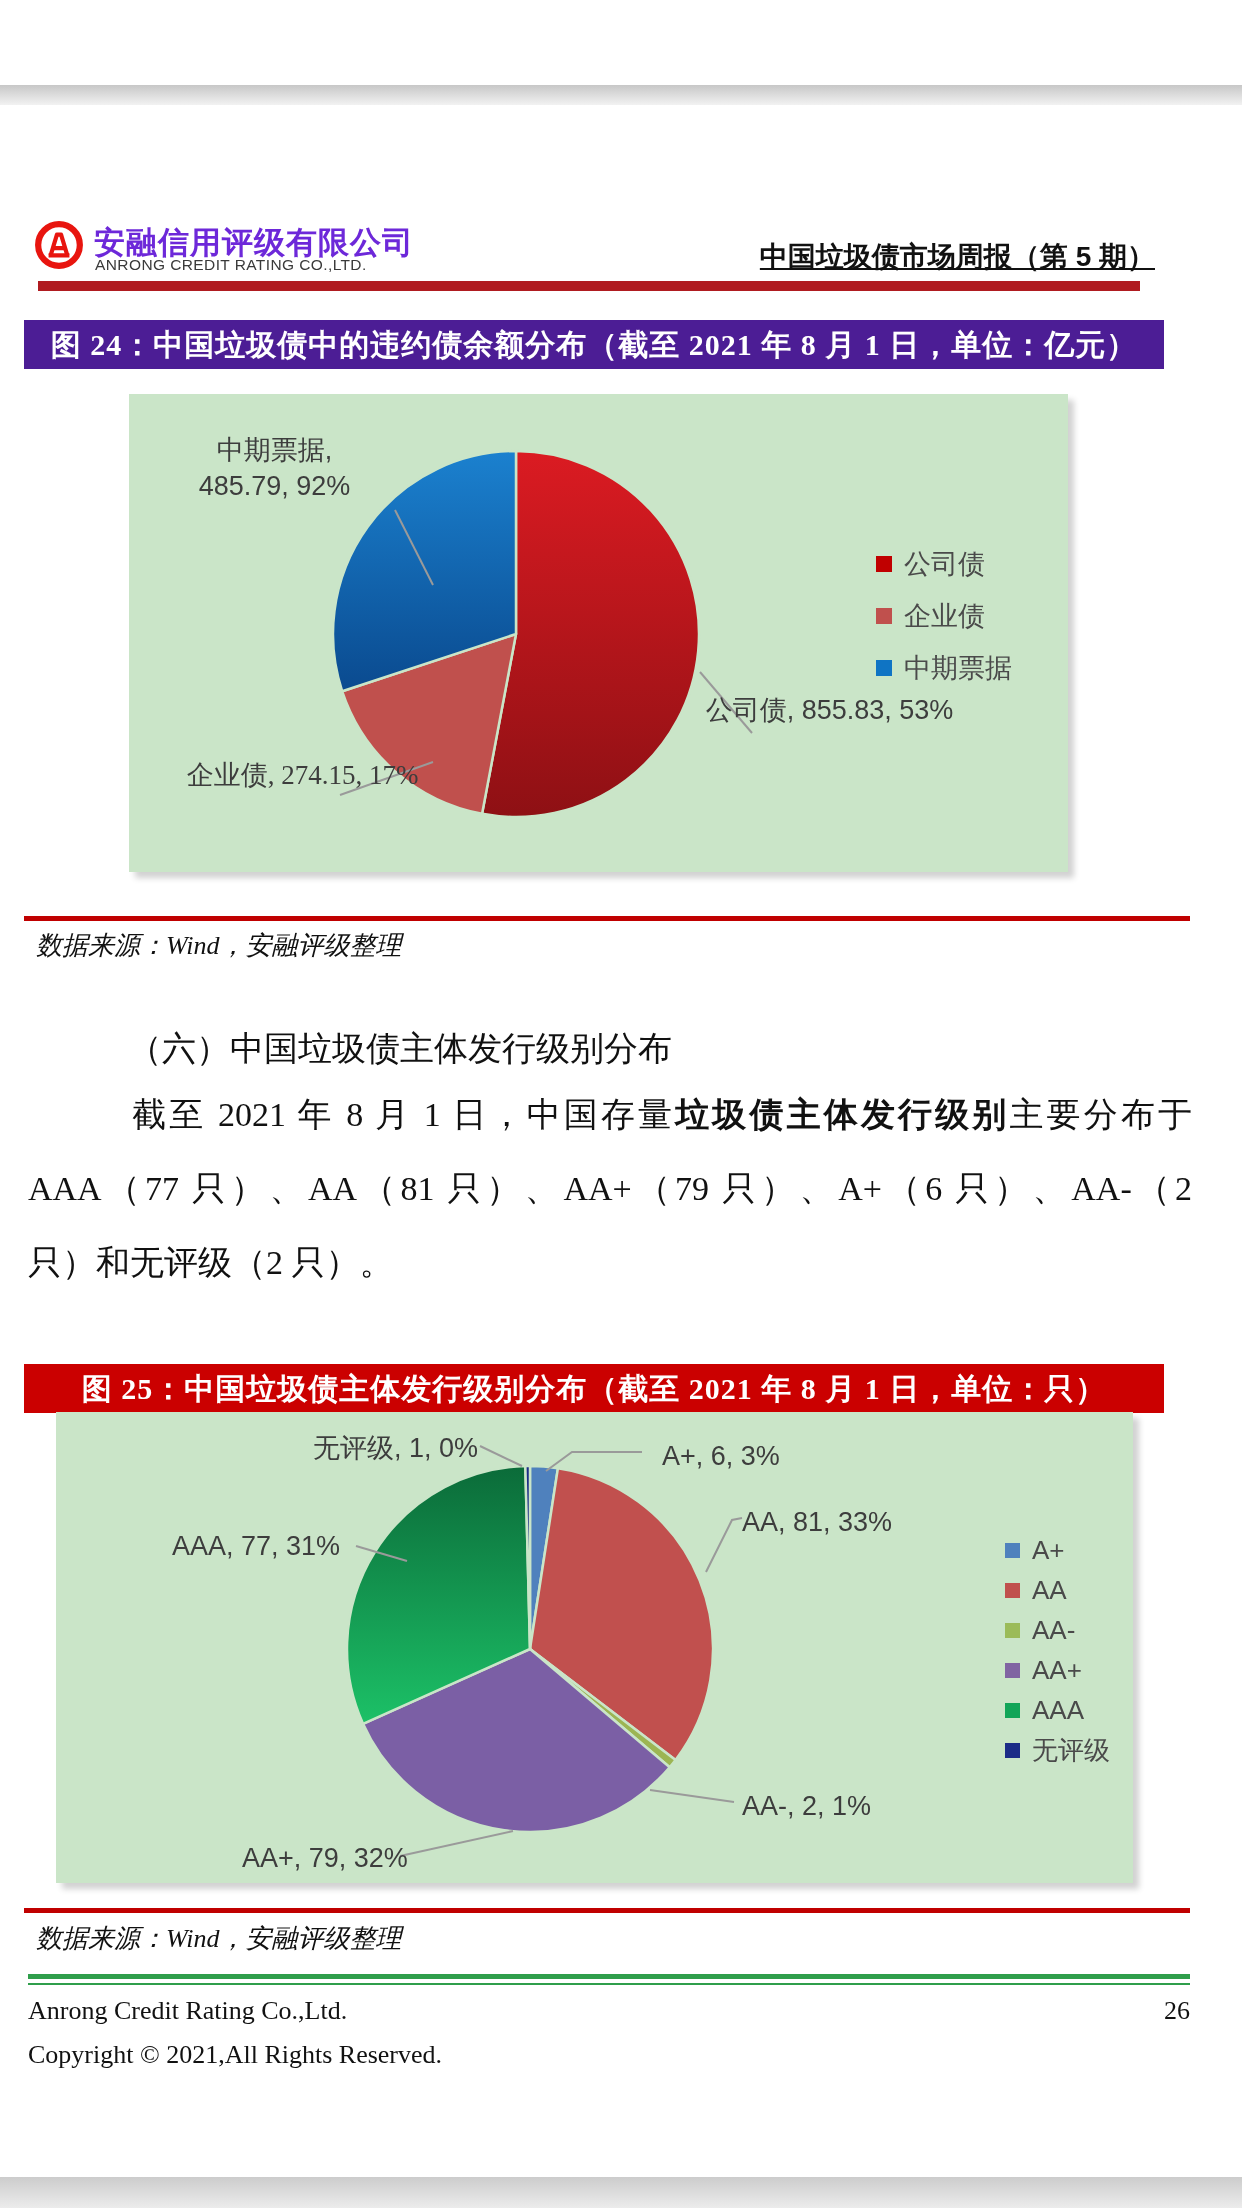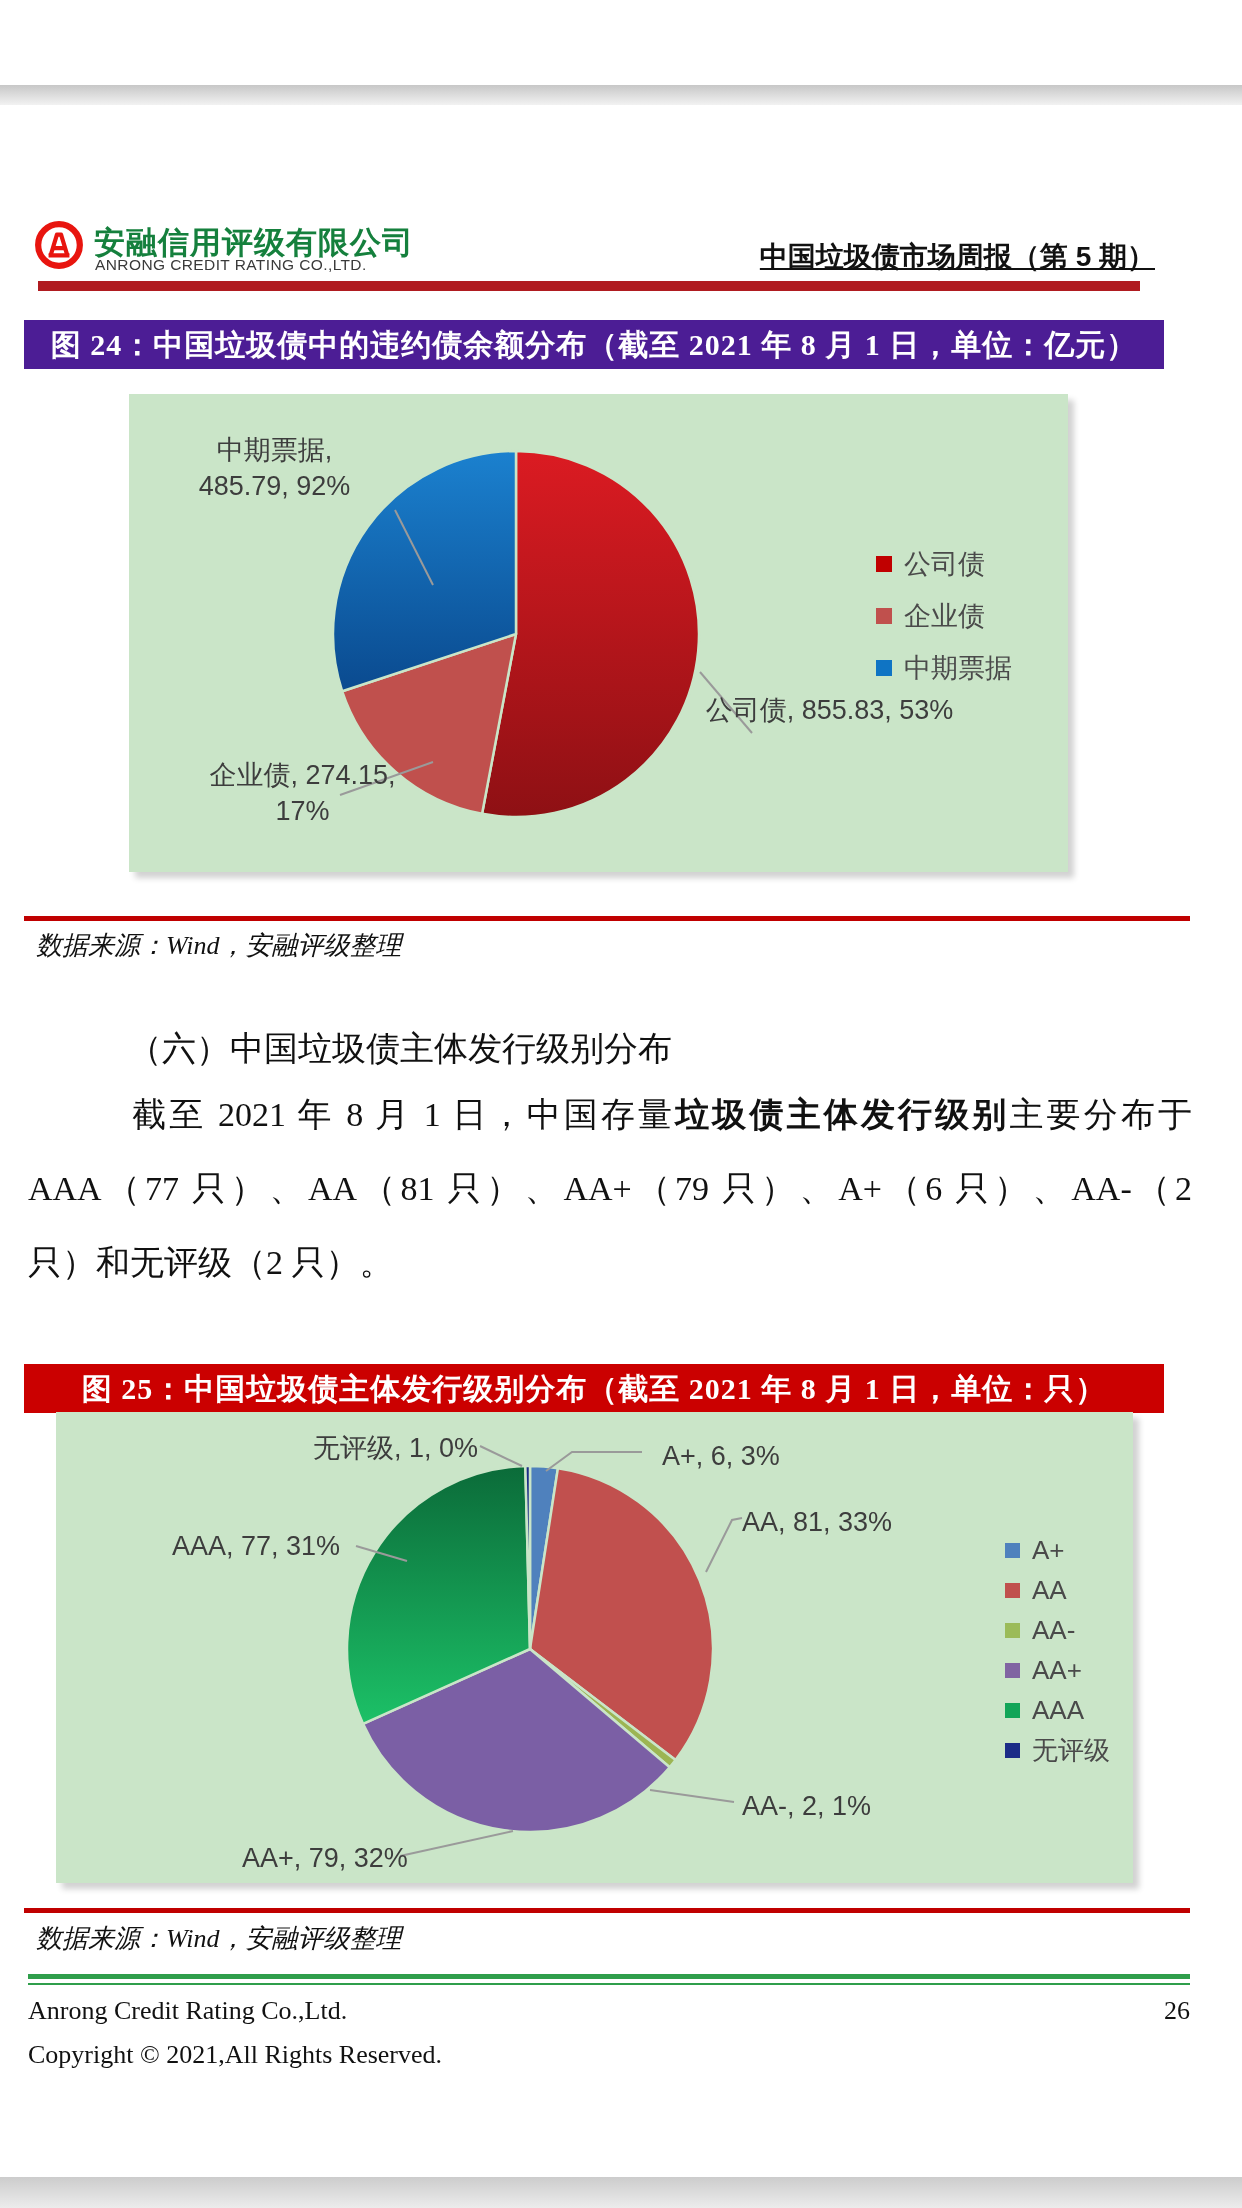--- a/index.html
+++ b/index.html
@@ -5,21 +5,21 @@
   html,body{margin:0;padding:0;background:#fff;}
   #page{position:relative;width:1242px;height:2208px;background:#ffffff;overflow:hidden;
         font-family:"Liberation Serif","DejaVu Serif",serif;}
   .abs{position:absolute;}
   .strip{left:0;width:1242px;}
   #strip-top{top:85px;height:20px;background:linear-gradient(#c7c7c7,#f2f2f2);}
   #strip-bottom{top:2177px;height:31px;background:linear-gradient(#cccccc,#ececec);}
   
   #logo{left:34px;top:220px;width:50px;height:50px;}
   #company-cn{left:94px;top:222px;font-family:"Liberation Sans","DejaVu Sans",sans-serif;
-              font-weight:700;font-size:31px;color:#15803d;letter-spacing:1px;}
+              font-weight:700;font-size:31px;color:#6d28d9;letter-spacing:1px;}
   #company-en{left:95px;top:256px;font-family:"Liberation Sans","DejaVu Sans",sans-serif;
               font-size:15.5px;color:#3a3a3a;letter-spacing:0.4px;}
   #report-title{left:600px;top:238px;width:555px;text-align:right;
               font-family:"Liberation Sans","DejaVu Sans",sans-serif;
               font-weight:600;font-size:28px;color:#111;text-decoration:underline;}
   #header-rule{left:38px;top:281px;width:1102px;height:10px;}
   
   .banner{left:24px;width:1140px;height:49px;color:#fff;font-weight:700;font-size:30px;
           text-align:center;line-height:50px;letter-spacing:1px;}
   #banner1{top:320px;}
@@ -27,21 +27,21 @@
   
   .panel{box-shadow:6px 6px 6px rgba(0,0,0,0.18);}
   #panel1{left:129px;top:394px;width:939px;height:478px;}
   #panel2{left:56px;top:1412px;width:1077px;height:471px;}
   .panel svg{position:absolute;left:0;top:0;}
   
   .clabel{font-family:"Liberation Sans","DejaVu Sans",sans-serif;font-size:27px;color:#3d3d3d;
           line-height:36px;text-align:center;}
   .nowrap{white-space:nowrap;text-align:left;}
   #lbl-zqpj{left:172px;top:432px;width:205px;}
-  #lbl-qyz{left:180px;top:757px;width:245px;}
+  #lbl-qyz{left:180px;top:757px;width:245px;font-family:Liberation Serif, serif;}
   #lbl-gsz{left:702px;top:692px;width:255px;}
   #lbl2-wpj{left:300px;top:1430px;width:178px;text-align:right;white-space:nowrap;}
   #lbl2-ap{left:650px;top:1438px;margin-left:12px;}
   #lbl2-aa{left:742px;top:1504px;}
   #lbl2-aam{left:742px;top:1788px;}
   #lbl2-aap{left:242px;top:1840px;}
   #lbl2-aaa{left:172px;top:1528px;}
   
   .legend{font-family:"Liberation Sans","DejaVu Sans",sans-serif;color:#4a4a4a;}
   .legend-row{display:flex;align-items:center;}

